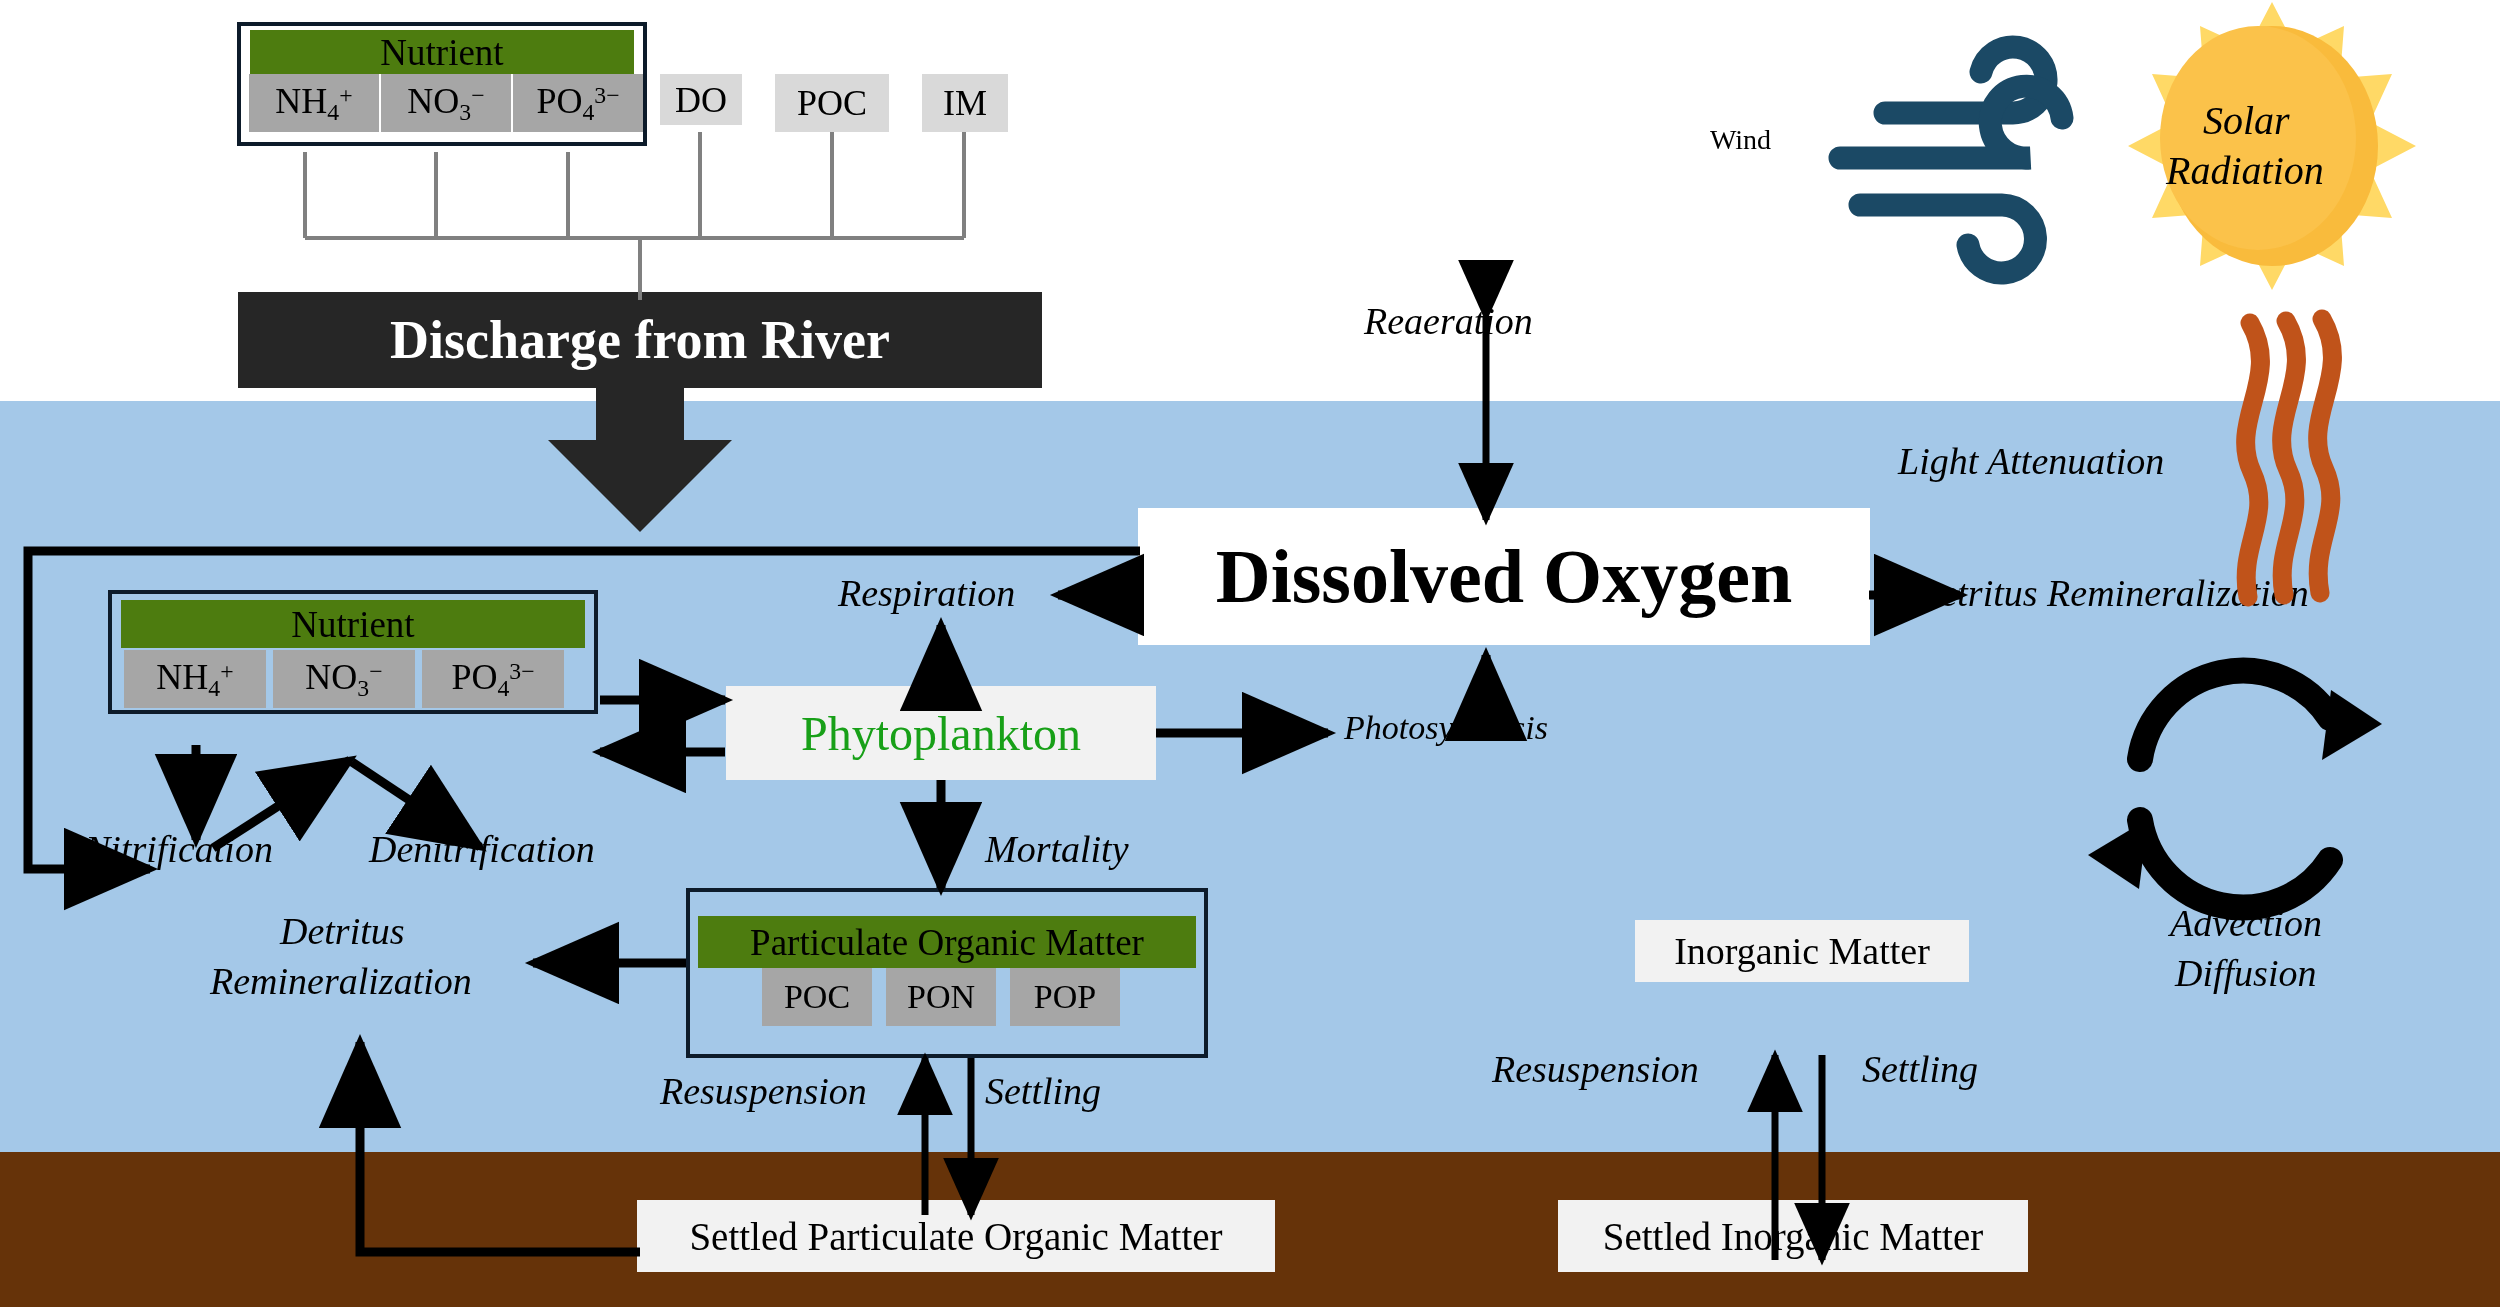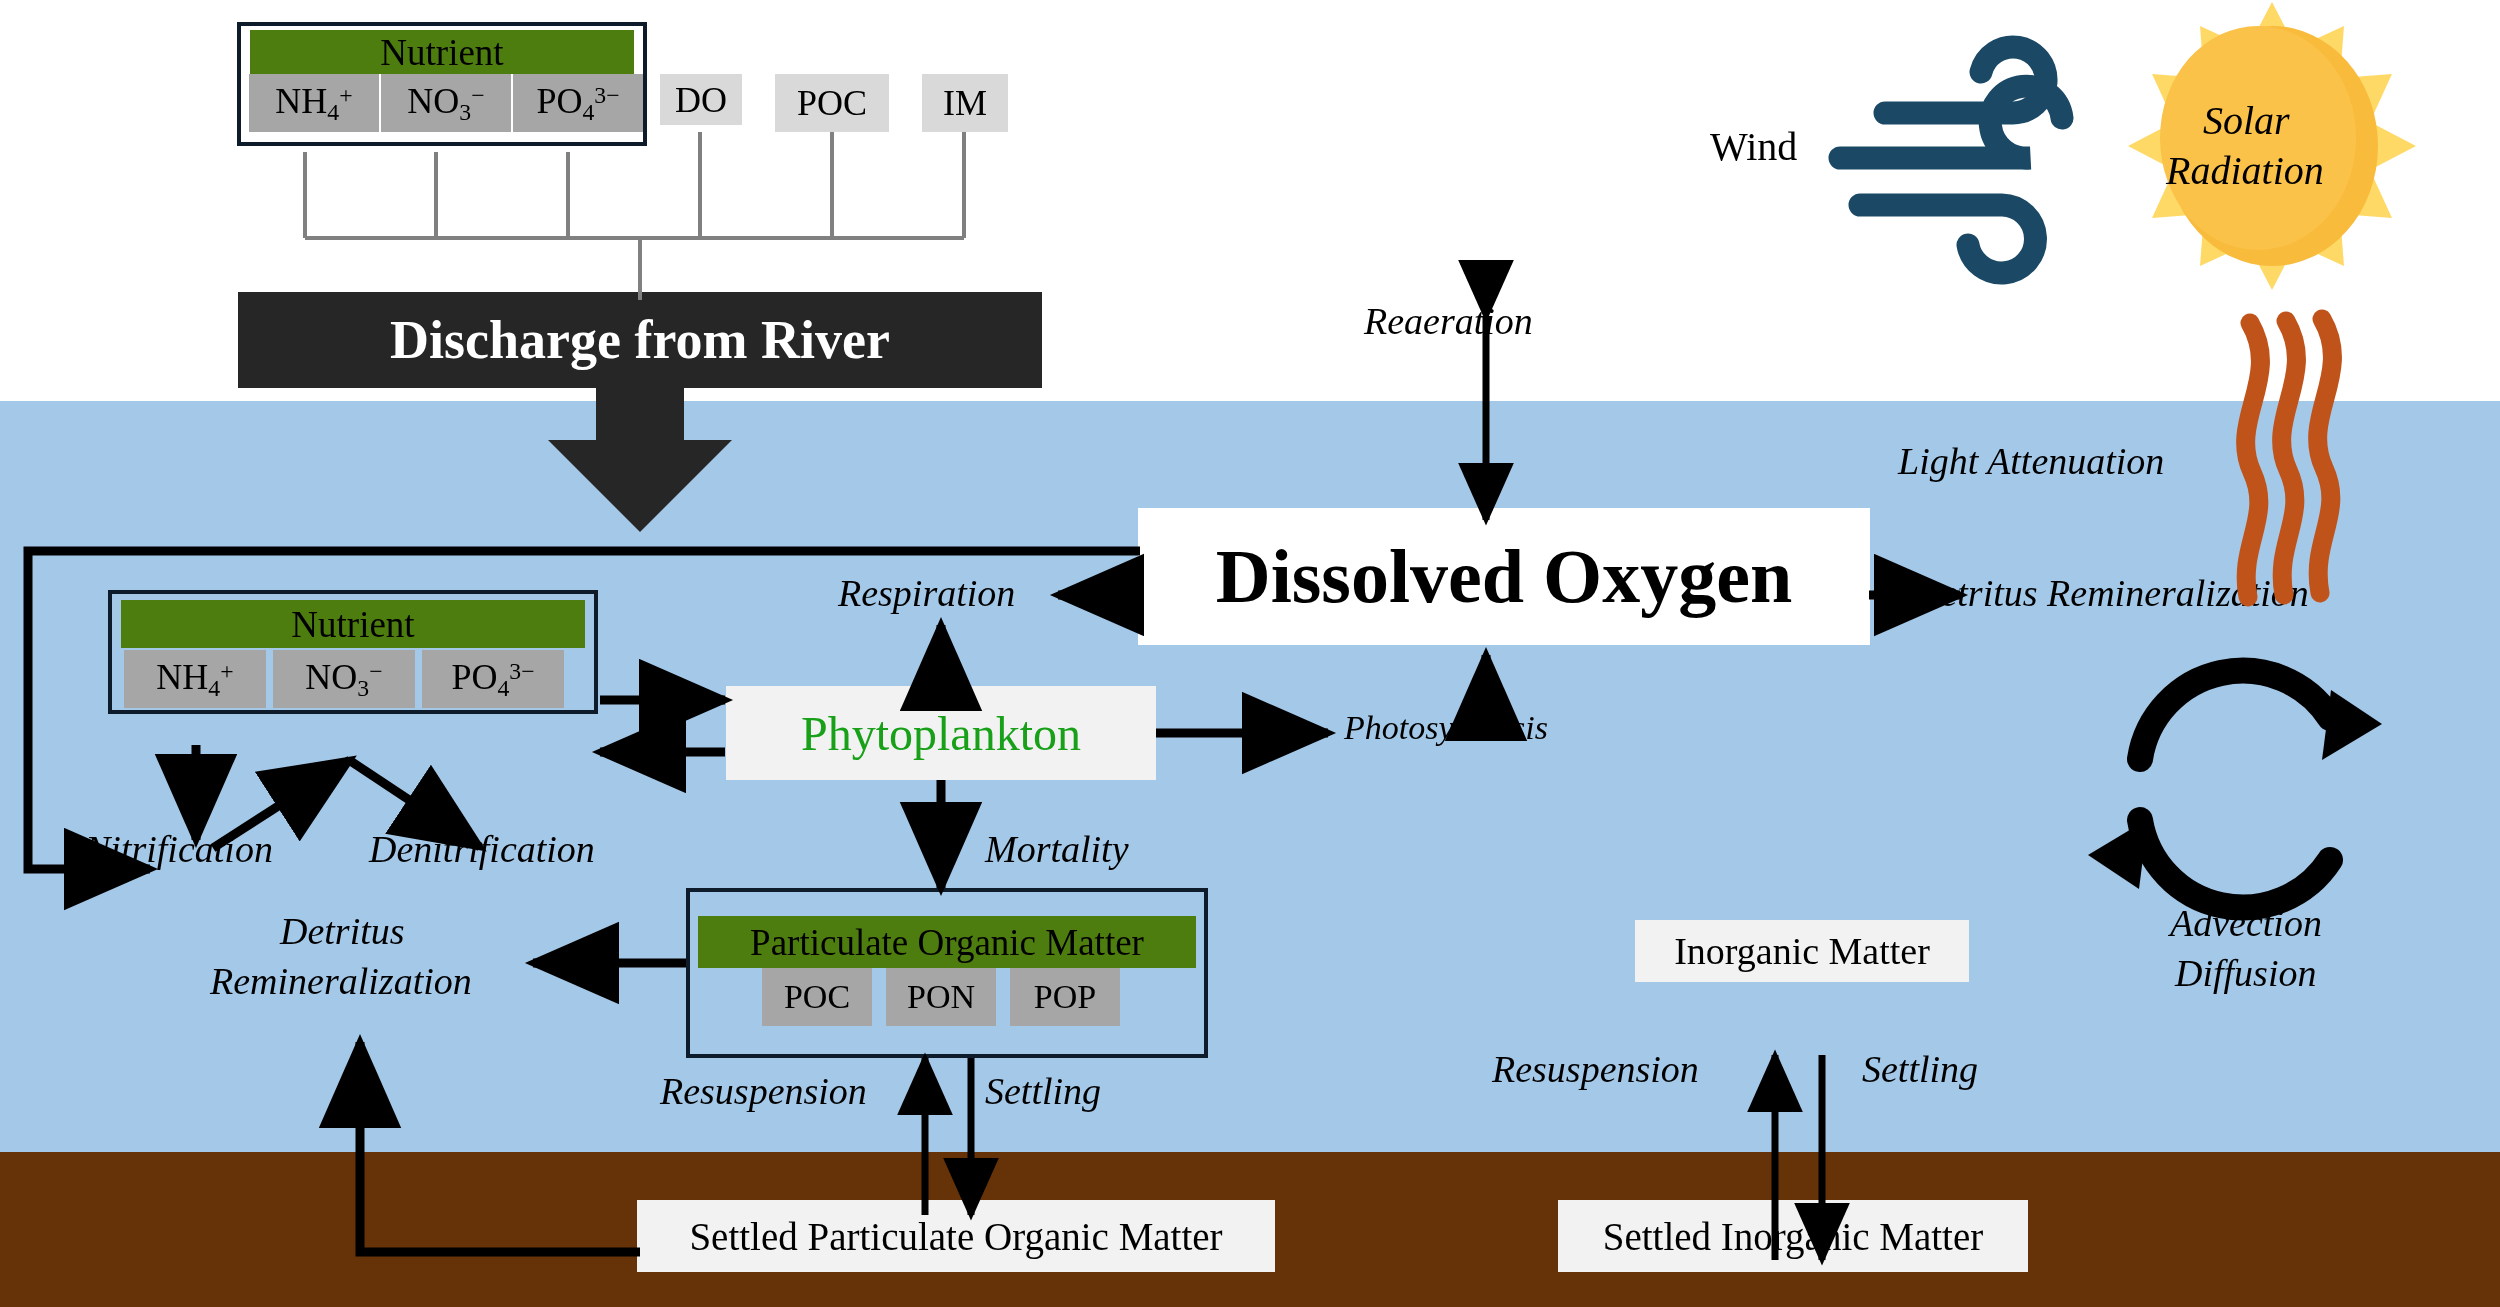--- a/index.html
+++ b/index.html
@@ -249,21 +249,21 @@
         L2296,244 L2272,290 L2248,244 L2200,266 L2204,214
         L2152,218 L2174,170 L2128,146 L2174,122 L2152,74
         L2204,78 L2200,26 L2248,48 z"></path>
       <ellipse cx="2272" cy="146" rx="106" ry="120" fill="#f9bb3c"></ellipse>
       <ellipse cx="2258" cy="138" rx="98" ry="112" fill="#fbc24a"></ellipse>
     </g>
   </svg>
 
   <div class="textlayer">
 
-    <div class="lbl-it" style="left:1710px;top:124px;font-style:normal;font-size:40px;">Wind</div>
+    <div class="lbl-it" style="left:1710px;top:124px;font-style:normal;font-size:28px;">Wind</div>
     <div class="lbl-it" style="left:2203px;top:98px;font-size:40px;z-index:7;text-align:right;">Solar</div>
     <div class="lbl-it" style="left:2166px;top:148px;font-size:40px;z-index:7;">Radiation</div>
 
     <div class="lbl-it" style="left:1364px;top:300px;font-size:38px;">Reaeration</div>
     <div class="lbl-it" style="left:1898px;top:440px;font-size:38px;">Light Attenuation</div>
     <div class="lbl-it" style="left:838px;top:572px;font-size:38px;">Respiration</div>
     <div class="lbl-it" style="left:1913px;top:572px;font-size:38px;">Detritus Remineralization</div>
     <div class="lbl-it" style="left:1344px;top:709px;font-size:34px;">Photosynthesis</div>
     <div class="lbl-it" style="left:85px;top:828px;font-size:38px;">Nitrification</div>
     <div class="lbl-it" style="left:369px;top:828px;font-size:38px;">Denitrification</div>

